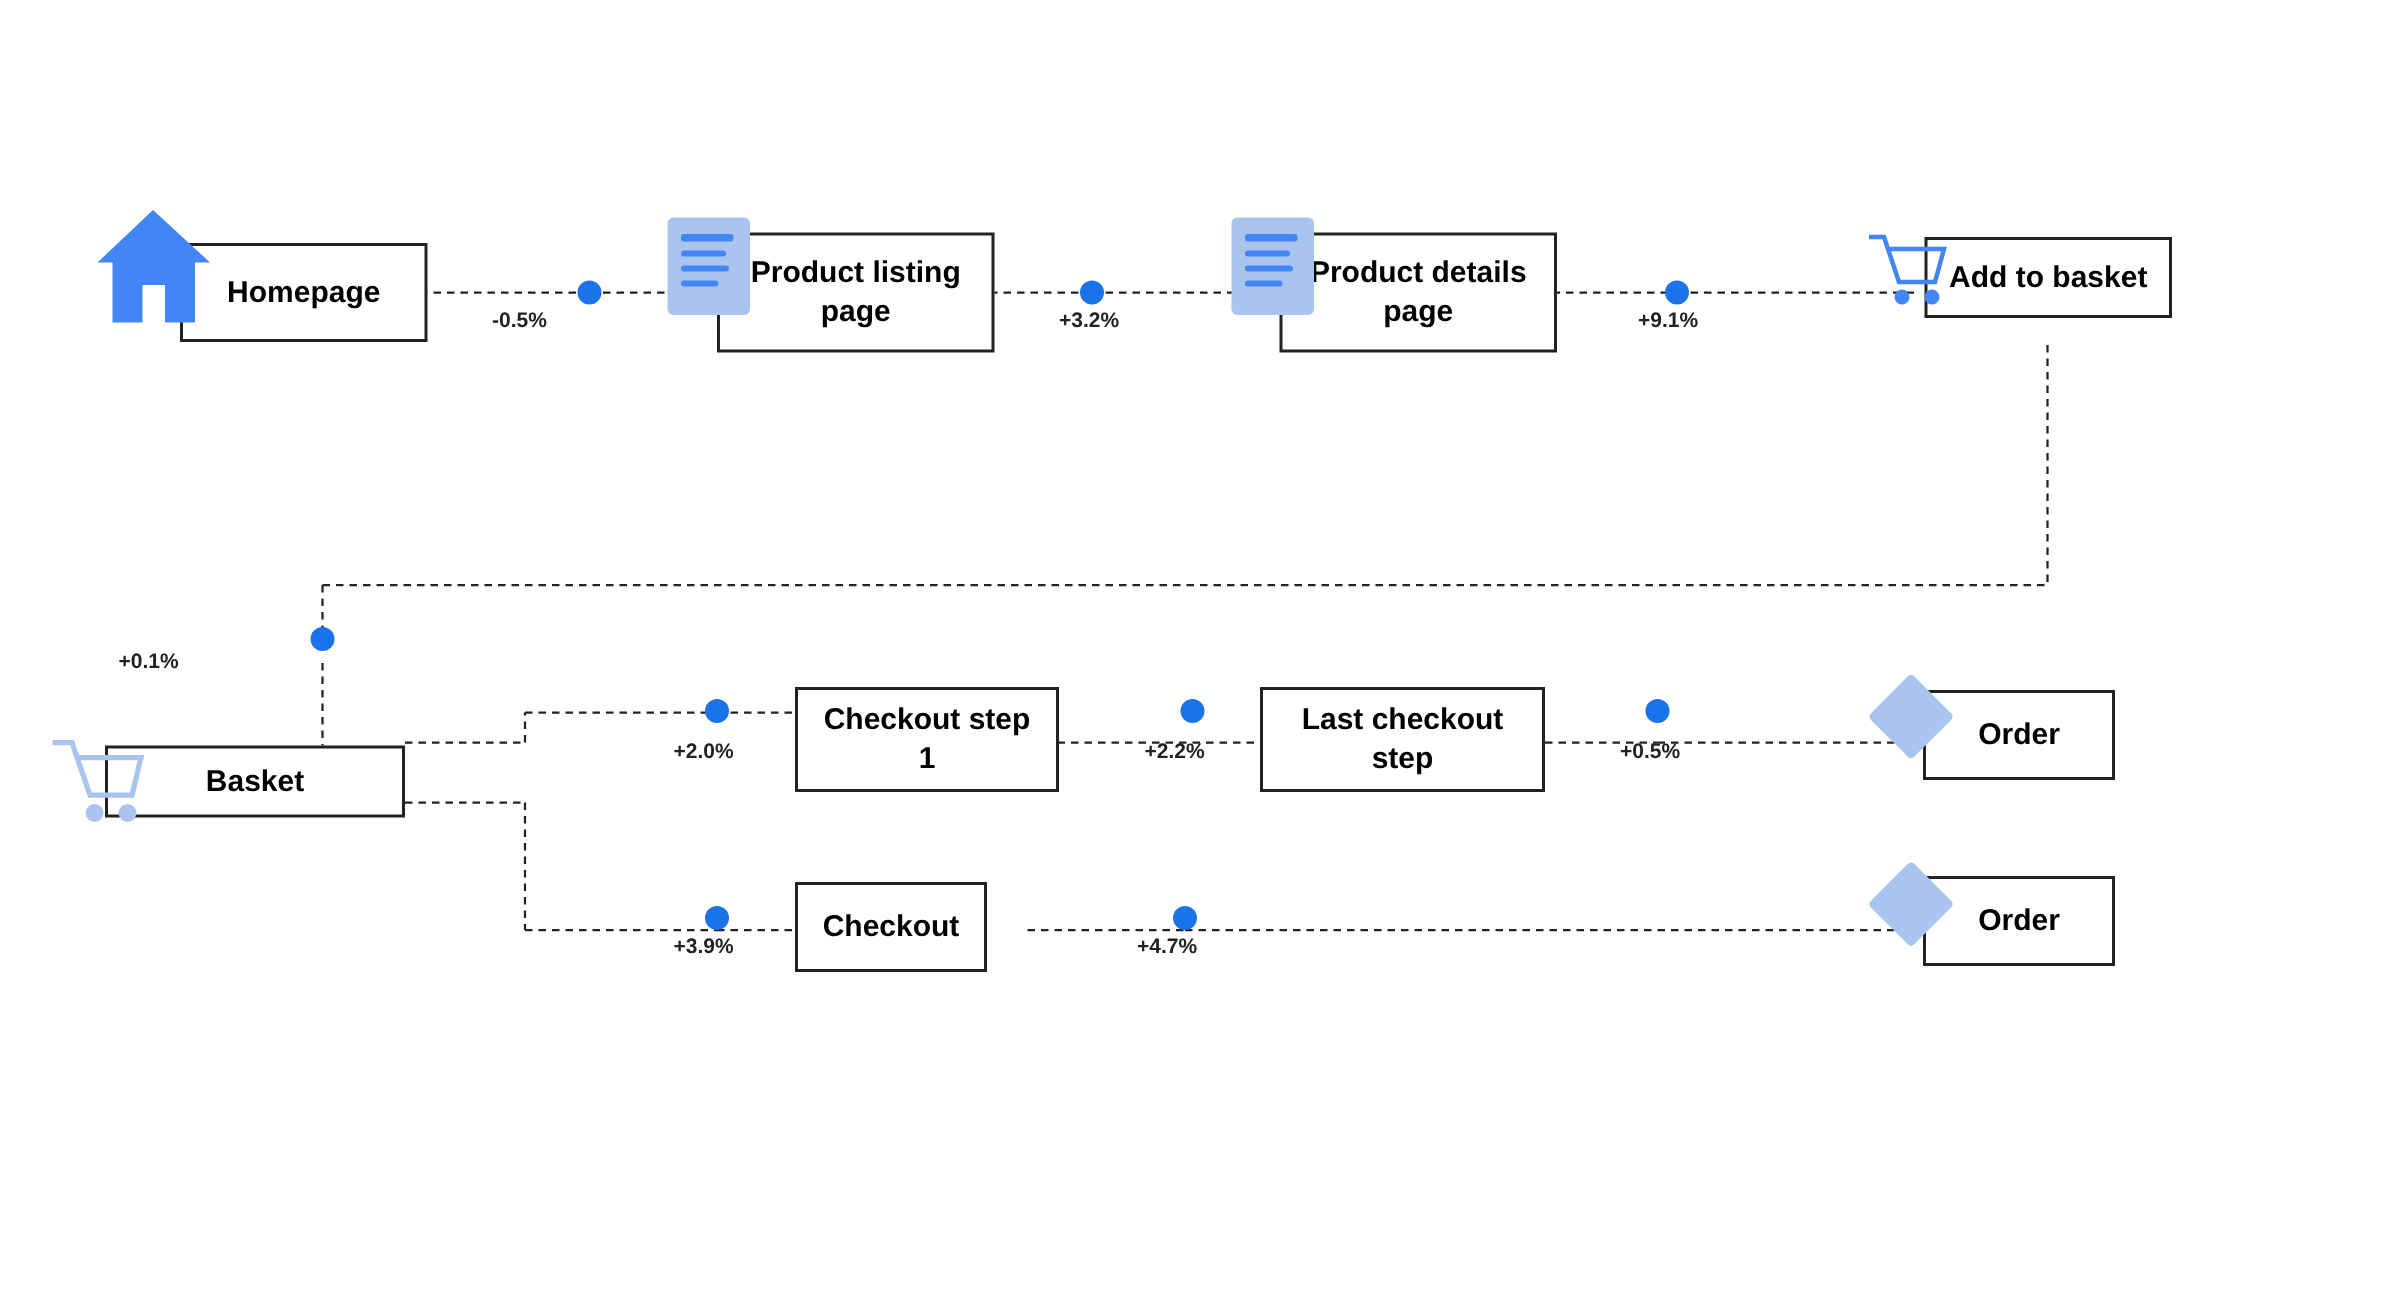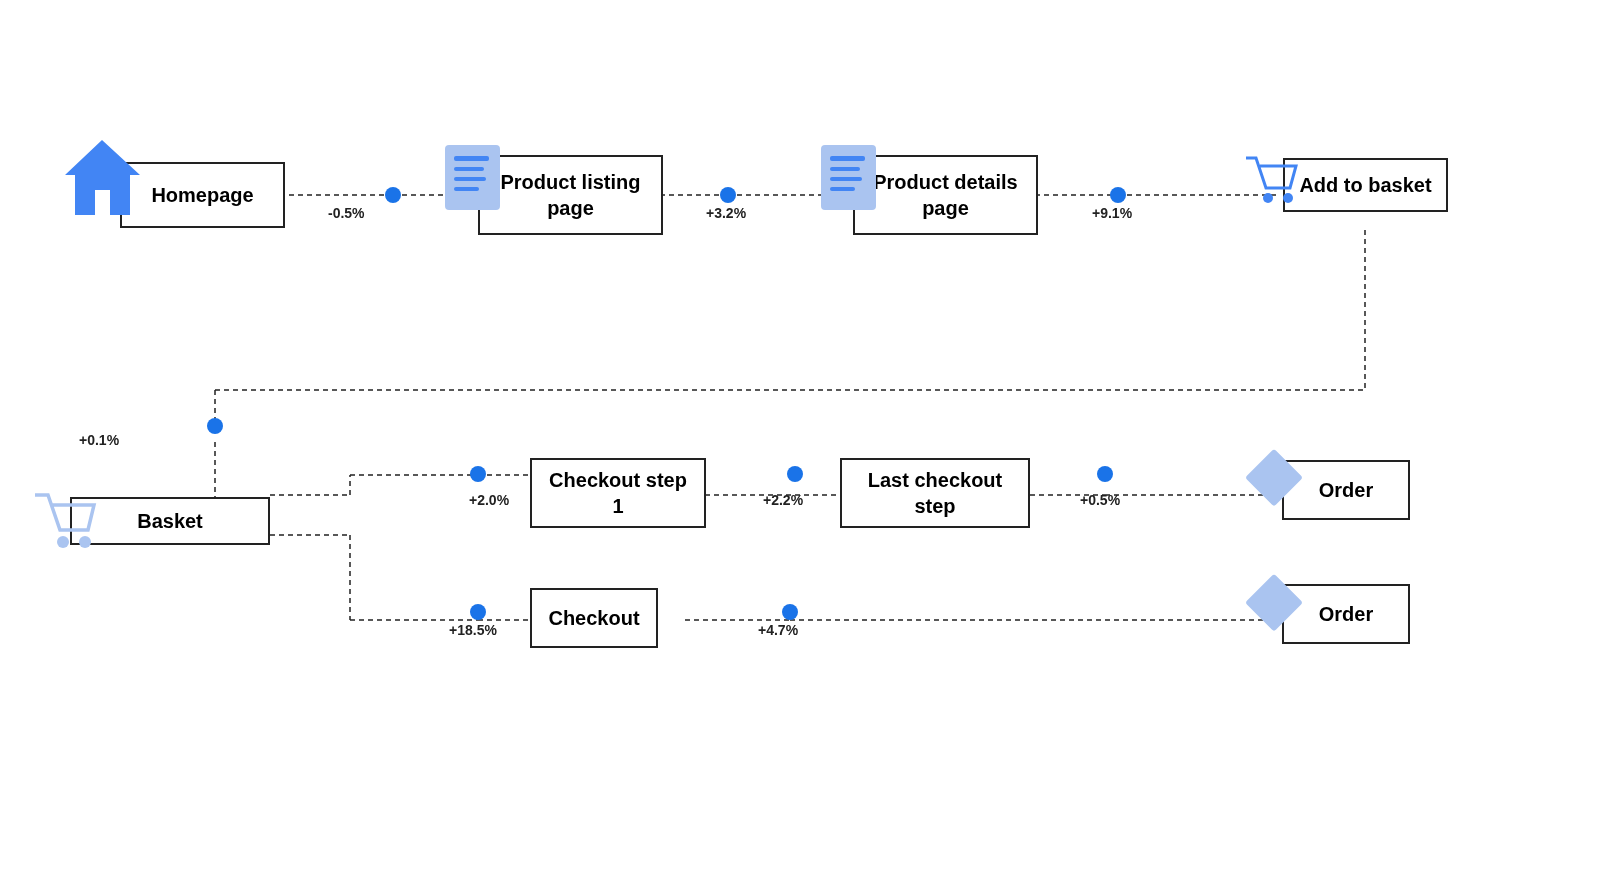--- a/index.html
+++ b/index.html
@@ -192,24 +192,24 @@
     </svg>
   </div>
   <div class="node" style="left:1282px; top:584px; width:128px; height:60px;">
     <span class="node-label">Order</span>
   </div>
 
   <div class="pct-label" style="left:328px; top:205px;">-0.5%</div>
   <div class="pct-label" style="left:706px; top:205px;">+3.2%</div>
   <div class="pct-label" style="left:1092px; top:205px;">+9.1%</div>
   <div class="pct-label" style="left:79px; top:432px;">+0.1%</div>
-  <div class="pct-label" style="left:469px; top:492px;">+2.0%</div>
+  <div class="pct-label" style="left:449px; top:492px;">+2.0%</div>
   <div class="pct-label" style="left:763px; top:492px;">+2.2%</div>
   <div class="pct-label" style="left:1080px; top:492px;">+0.5%</div>
-  <div class="pct-label" style="left:449px; top:622px;">+18.5%</div>
+  <div class="pct-label" style="left:449px; top:622px;">+3.9%</div>
   <div class="pct-label" style="left:758px; top:622px;">+4.7%</div>
 
   <div class="dot" style="left:385px; top:187px;"></div>
   <div class="dot" style="left:720px; top:187px;"></div>
   <div class="dot" style="left:1110px; top:187px;"></div>
   <div class="dot" style="left:207px; top:418px;"></div>
   <div class="dot" style="left:470px; top:466px;"></div>
   <div class="dot" style="left:787px; top:466px;"></div>
   <div class="dot" style="left:1097px; top:466px;"></div>
   <div class="dot" style="left:470px; top:604px;"></div>

